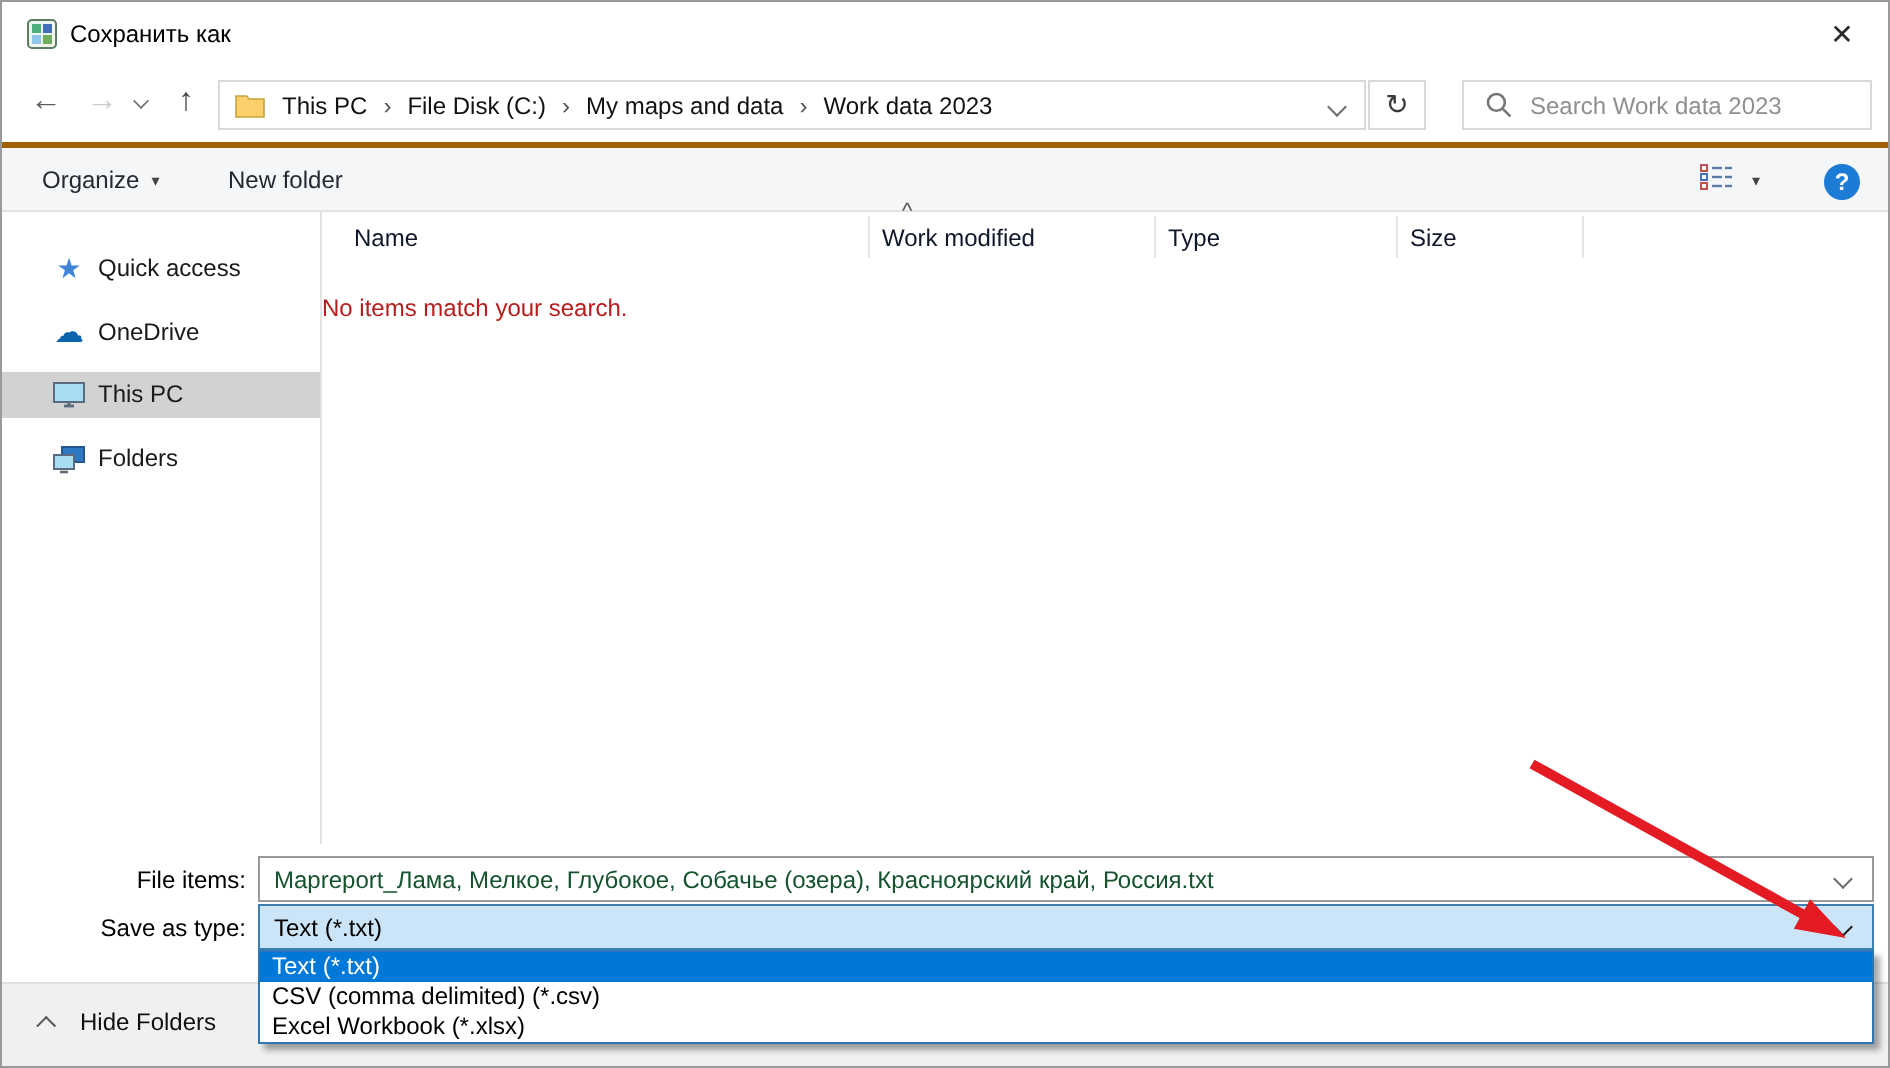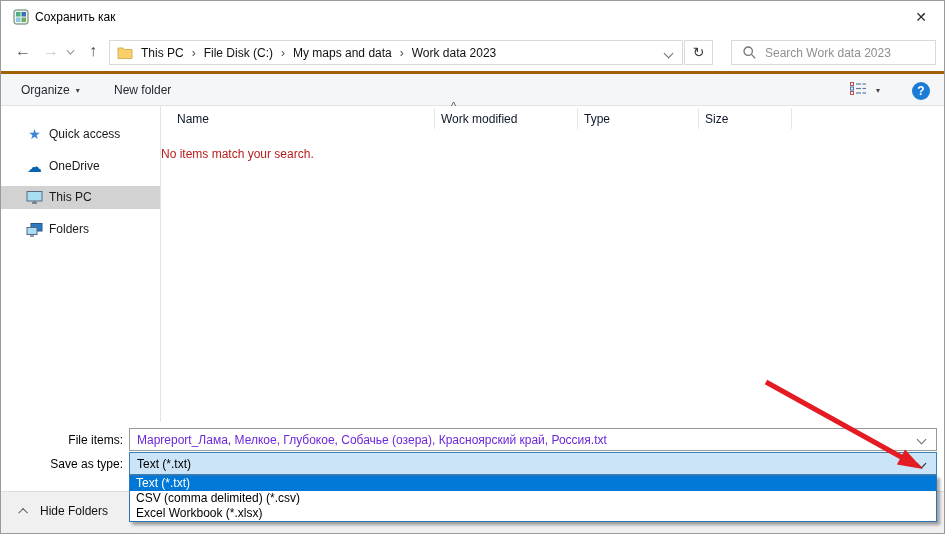--- a/index.html
+++ b/index.html
@@ -64,21 +64,21 @@
   .col-label { position:absolute; top:6px; color:#0f172a; cursor:pointer; }
   .sort-caret { position:absolute; left:290px; top:-6px; color:#555; font-size:11px; }
   .col-sep { position:absolute; top:2px; height:21px; width:1px; background:#e6e6e6; }
   .empty-msg { position:absolute; left:160px; right:0; top:146px; text-align:left; color:#b91c1c; }
 
   
   .field-label { position:absolute; left:0; width:122px; text-align:right; color:#000; }
   .filename-box { position:absolute; left:128px; top:427px; width:808px; height:23px;
     border:1px solid #999; background:#fff; display:flex; align-items:center; }
   .filename-box input { border:none; outline:none; flex:1; padding-left:7px; padding-right:4px;
-    font:12px "Liberation Sans","DejaVu Sans",sans-serif; color:#6d28d9; background:transparent; }
+    font:12px "Liberation Sans","DejaVu Sans",sans-serif; color:#14532d; background:transparent; }
   .combo-chev { flex:0 0 auto; margin-right:11px; }
   .savetype-box { position:absolute; left:128px; top:451px; width:808px; height:23px;
     border:1px solid #3c7fb1; background:#cce4f7; display:flex; align-items:center; cursor:pointer; }
   .savetype-box .val { flex:1; padding-left:7px; color:#000; }
   .savetype-box .combo-chev { border-color:#1f1f1f; }
 
   
   .dropdown { position:absolute; left:128px; top:474px; width:808px; background:#fff;
     border:1px solid #2e75b6; box-shadow:3px 3px 3px rgba(0,0,0,.35); z-index:5; }
   .dd-item { height:15px; line-height:15px; padding-left:6px; color:#000; background:#fff; cursor:pointer; white-space:nowrap; }

